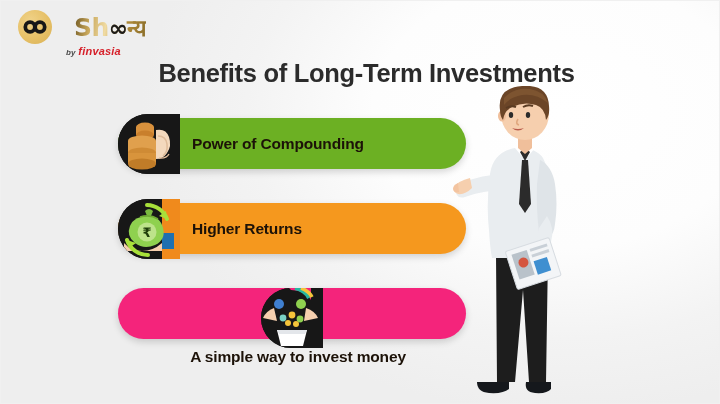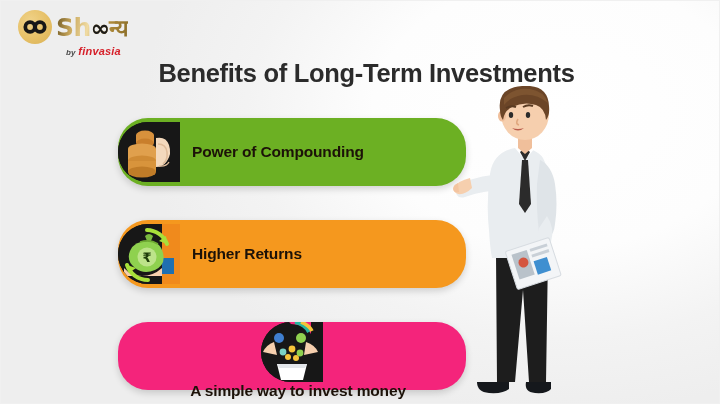--- a/index.html
+++ b/index.html
@@ -34,21 +34,21 @@
     left: 18px;
     top: 10px;
     display: flex;
     flex-direction: column;
     align-items: flex-start;
     width: 175px;
   }
   .logo-row {
     display: flex;
     align-items: center;
-    gap: 4px;
+    gap: 22px;
   }
   .logo-mark {
     width: 34px;
     height: 34px;
     border-radius: 50%;
     background: radial-gradient(circle at 36% 32%, #f0d288 0%, #e6c067 55%, #d9b155 100%);
     display: flex;
     align-items: center;
     justify-content: center;
     flex: 0 0 auto;
@@ -114,21 +114,21 @@
 
   
   .bars {
     position: absolute;
     left: 118px;
     top: 118px;
     width: 348px;
   }
   .bar {
     position: relative;
-    height: 68px;
+    height: 51px;
     border-radius: 30px;
     display: flex;
     align-items: center;
     box-shadow: 0 3px 7px rgba(0,0,0,0.16);
     margin-bottom: 34px;
   }
   .bar:last-child { margin-bottom: 0; }
   .bar-label {
     font-size: 15.5px;
     font-weight: bold;

